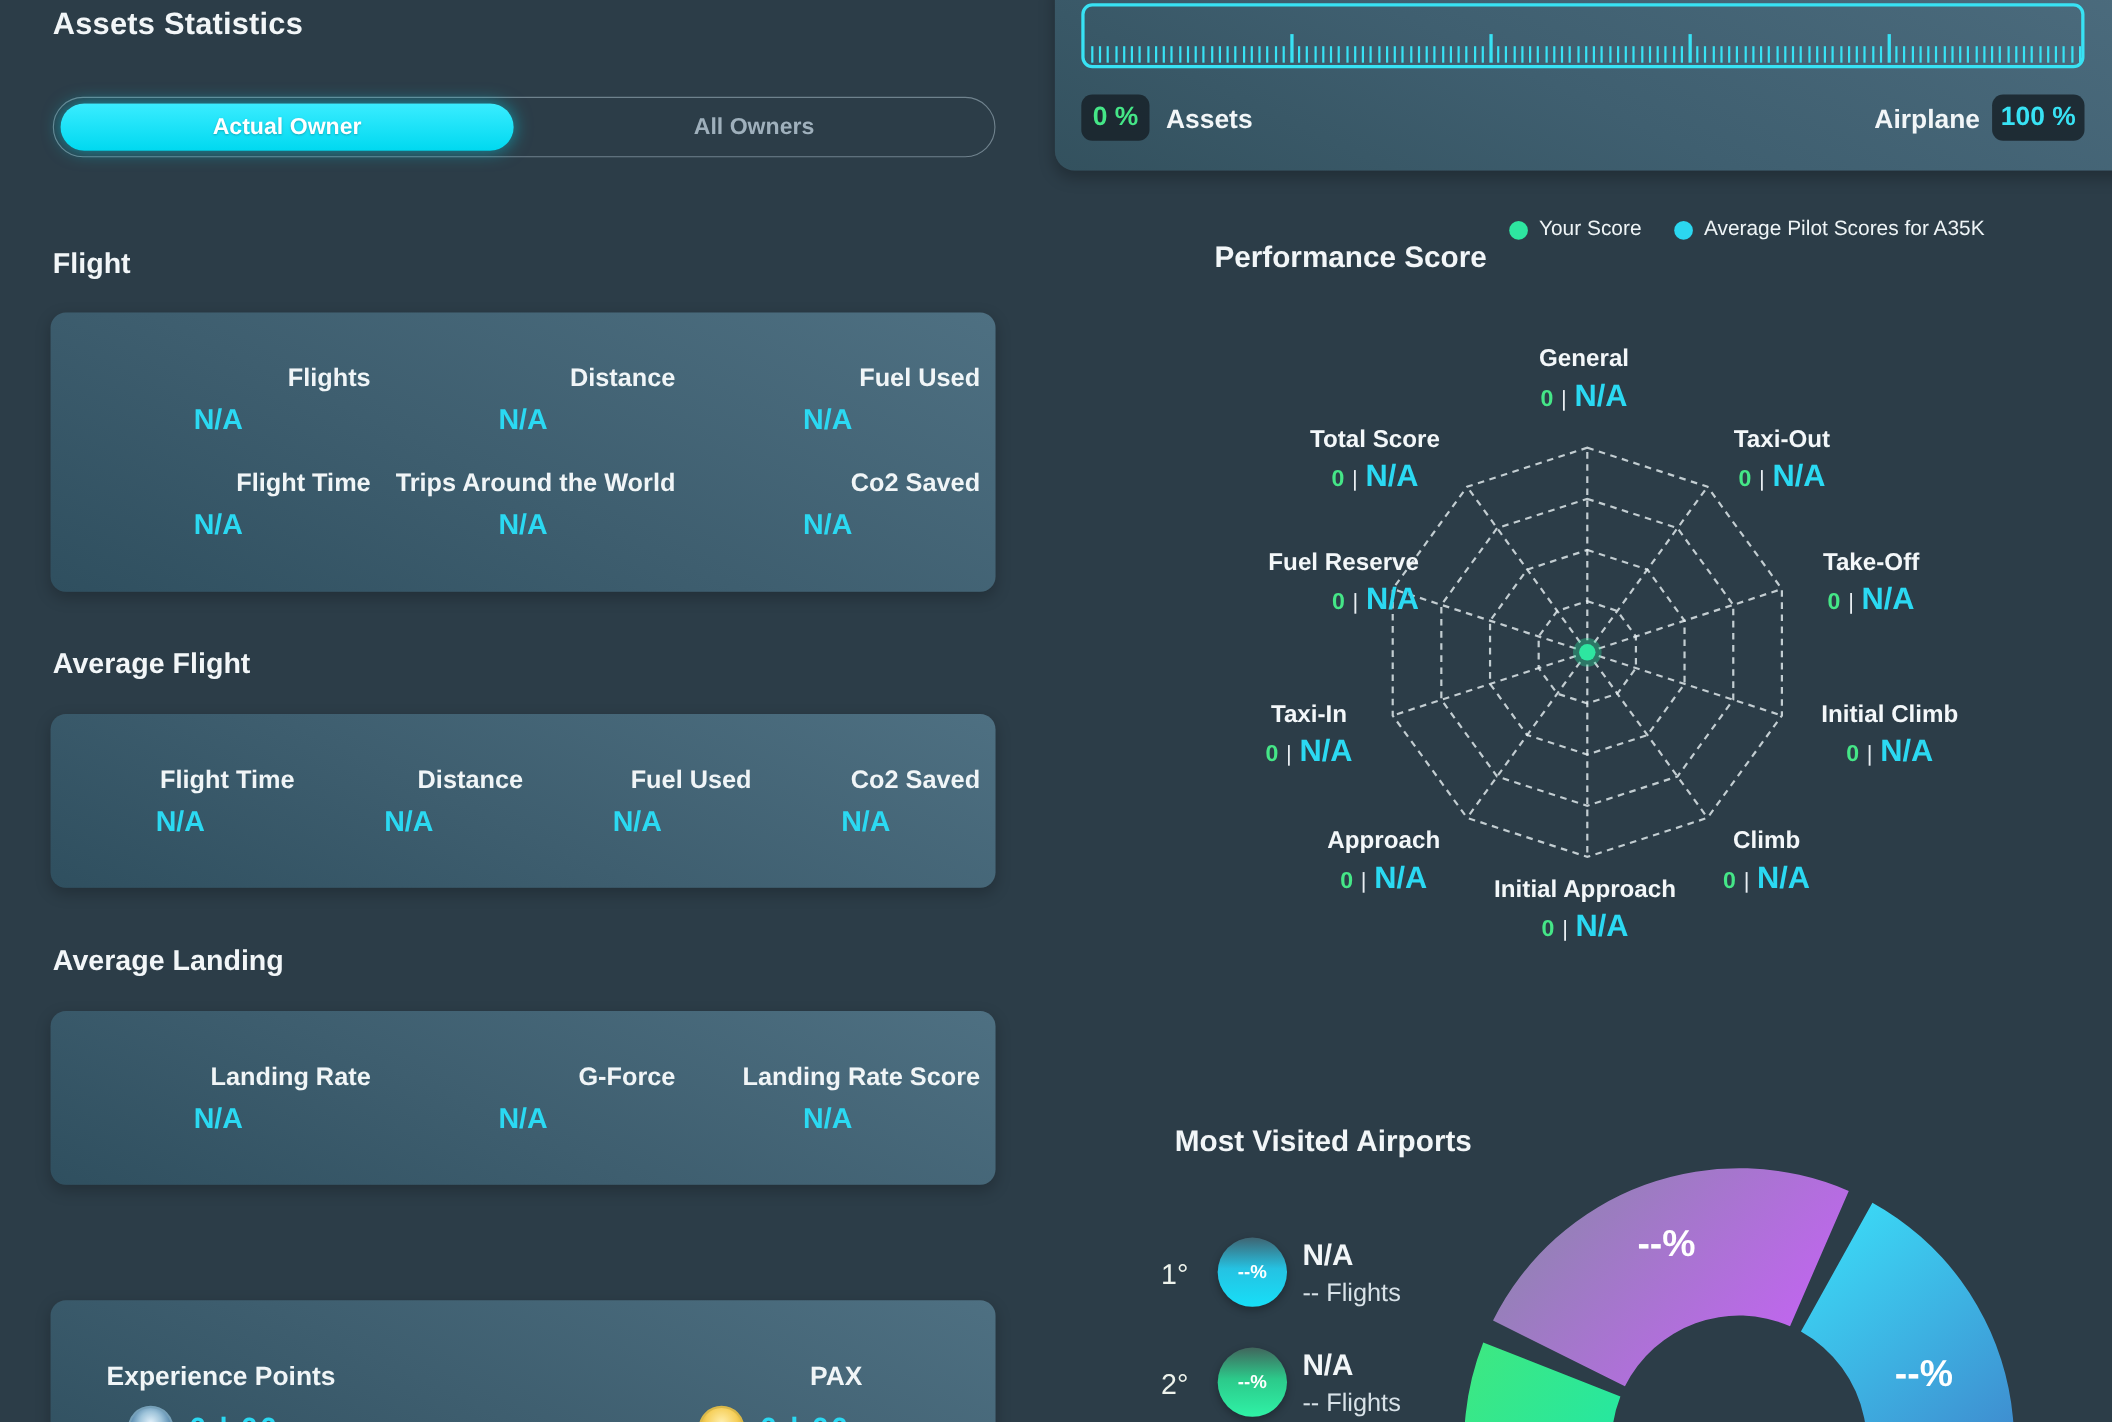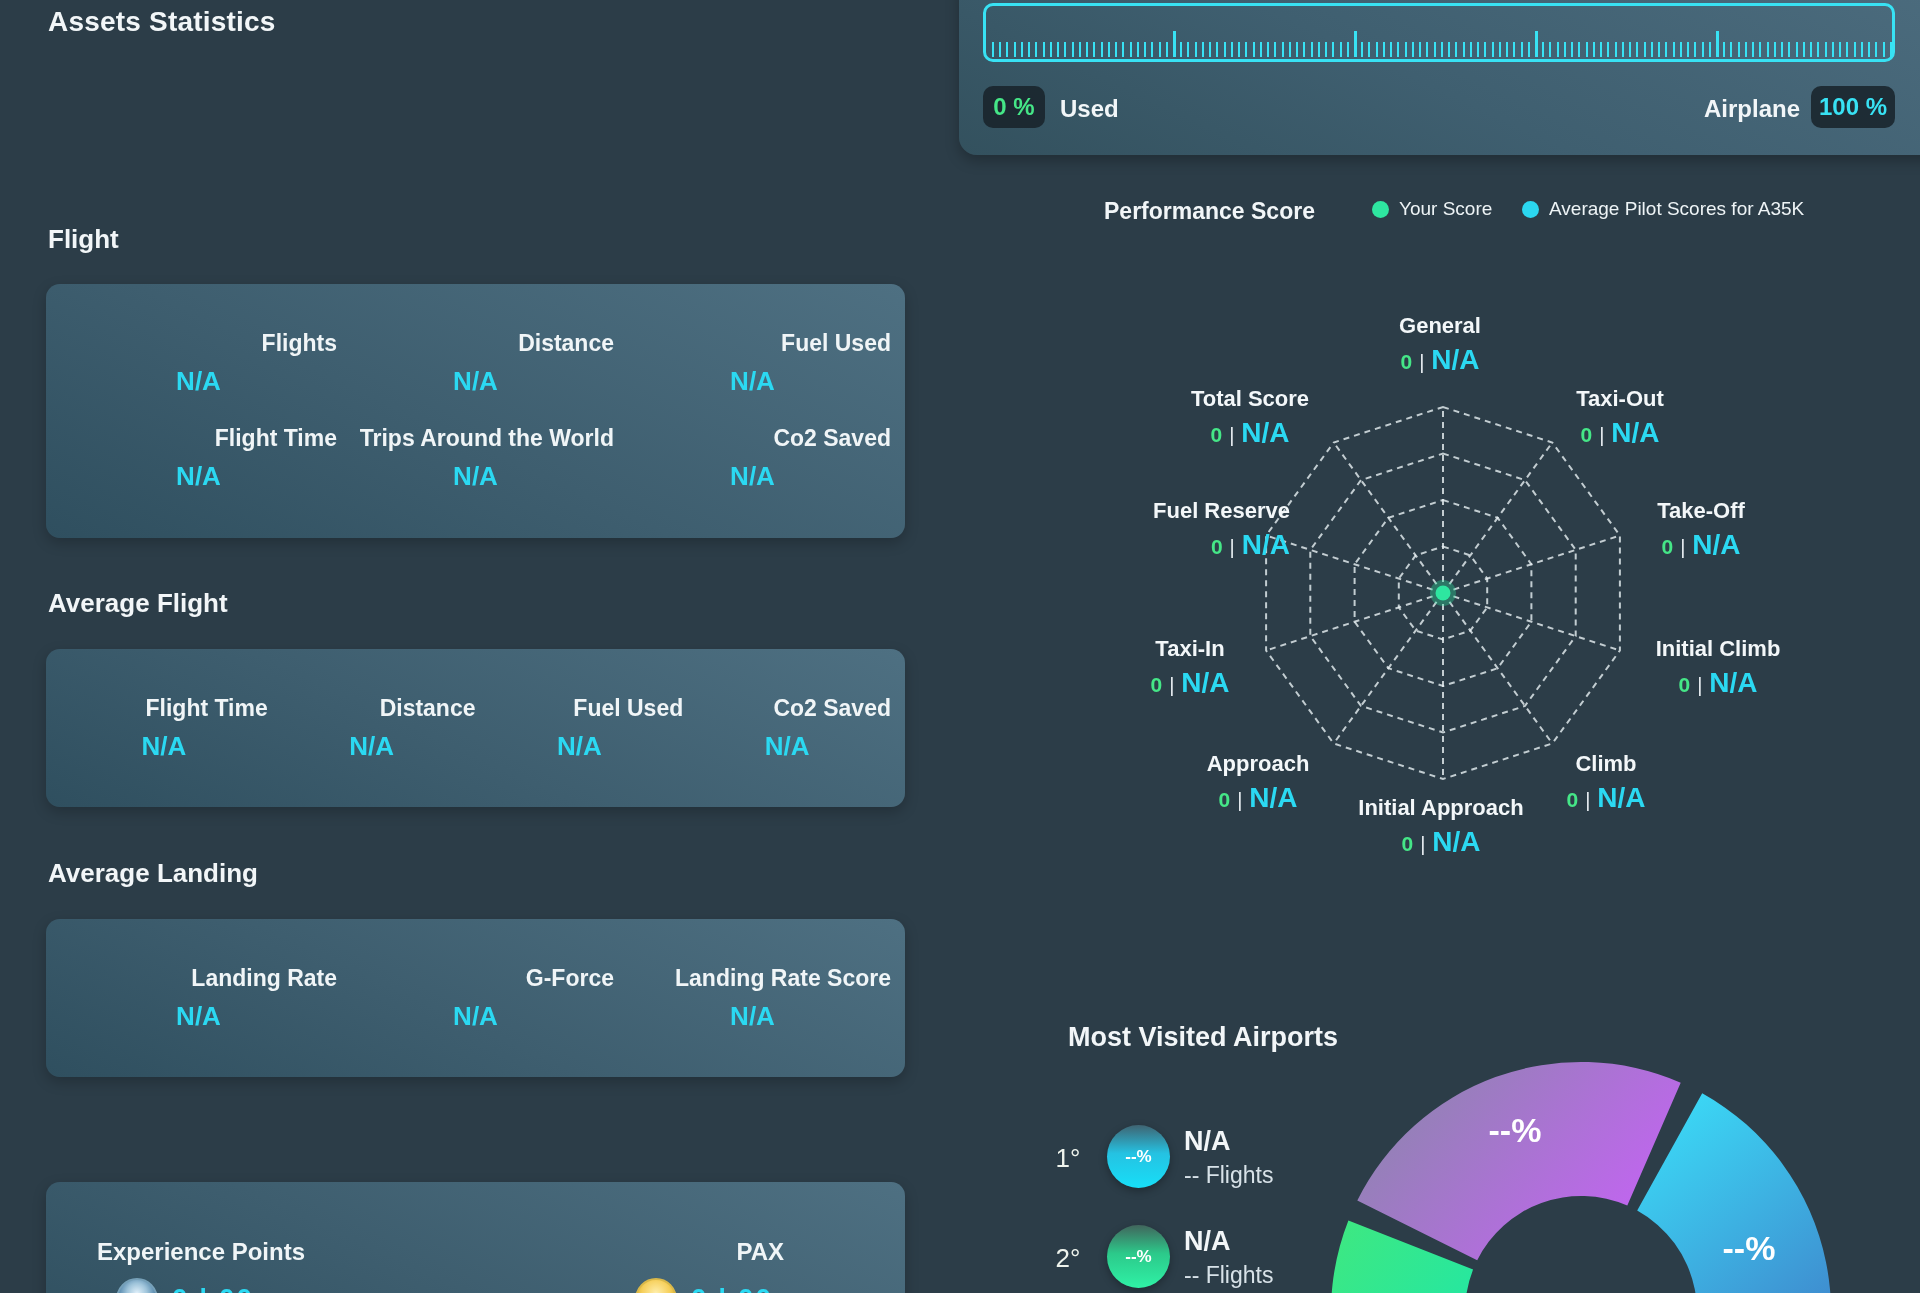--- a/index.html
+++ b/index.html
@@ -47,21 +47,21 @@
   .tick.major { width:3px; height:26px; }
   .pct-badge { position:absolute; top:86px; height:42px; border-radius:10px; background:rgba(24,34,41,.85);
                font-size:24px; font-weight:700; display:flex; align-items:center; justify-content:center; }
   .pct-badge.green { left:973px; width:62px; color:#45e687; }
   .pct-badge.cyan  { right:35px; width:84px; color:#38e2f4; }
   .own-label { position:absolute; top:95px; font-size:24px; font-weight:700; color:#f2f6f8; }
   .own-label.pilot { left:1050px; }
   .own-label.airplane { right:130px; }
 
   
-  .perf-title { position:absolute; left:1094px; top:198px; font-size:23px; font-weight:700; }
+  .perf-title { position:absolute; left:1094px; top:219px; font-size:27px; font-weight:700; }
   .legend-item { position:absolute; top:198px; display:flex; align-items:center; gap:10px; }
   .legend-dot { width:17px; height:17px; border-radius:50%; }
   .legend-label { font-size:19px; color:#eef4f6; }
   #legend-0 { left:1362px; } #legend-1 { left:1512px; }
 
   #radar-svg { position:absolute; left:1233px; top:393px; }
   .rlabel { position:absolute; width:260px; margin-left:-130px; text-align:center; }
   .rname { font-size:22px; font-weight:600; color:#f3f7f9; line-height:30px; }
   .rval  { line-height:34px; margin-top:2px; white-space:nowrap; }
   .rscore { font-size:21px; font-weight:700; color:#45e687; }
@@ -81,20 +81,24 @@
   .air-flights { position:absolute; left:144px; top:37px; font-size:23px; color:#d8e2e8; font-weight:400; }
   #donut-svg { position:absolute; left:1280px; top:1050px; }
 </style>
 </head>
 <body>
 
 <div id="app">
 
   <h1 class="page-title">Assets Statistics</h1>
 
+  <div class="toggle">
+    <div class="opt active">Actual Owner</div>
+    <div class="opt">All Owners</div>
+  </div>
 
   <h2 class="sec" style="top:224px">Flight</h2>
   <div class="card" id="card-flight" style="top:284px;height:254px">
       <div class="srow">
         <div class="scell">
           <div class="slabel">Flights</div>
           <div class="svalue">N/A</div>
         </div>
         <div class="scell">
           <div class="slabel">Distance</div>
@@ -300,21 +304,21 @@
       <div class="tick" style="left: 853.08px;"></div>
       <div class="tick" style="left: 860.32px;"></div>
       <div class="tick" style="left: 867.56px;"></div>
       <div class="tick" style="left: 874.8px;"></div>
       <div class="tick" style="left: 882.04px;"></div>
       <div class="tick" style="left: 889.28px;"></div>
       <div class="tick" style="left: 896.52px;"></div>
       <div class="tick" style="left: 903.76px;"></div>
     </div>
   <div class="pct-badge green">0 %</div>
-  <span class="own-label pilot">Used</span>
+  <span class="own-label pilot">Assets</span>
   <span class="own-label airplane">Airplane</span>
   <div class="pct-badge cyan">100 %</div>
 
   <div class="perf-title">Performance Score</div>
   <div class="legend-item" id="legend-0">
     <span class="legend-dot" id="legend-dot-0" style="background: rgb(46, 230, 160);"></span>
     <span class="legend-label">Your Score</span>
   </div>
   <div class="legend-item" id="legend-1">
     <span class="legend-dot" id="legend-dot-1" style="background: rgb(43, 215, 240);"></span>

